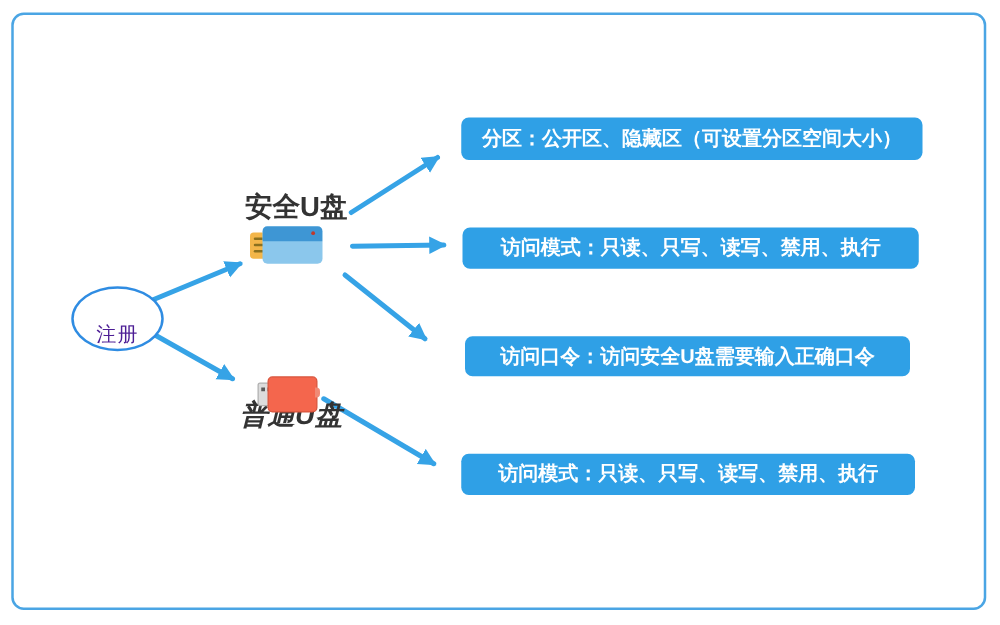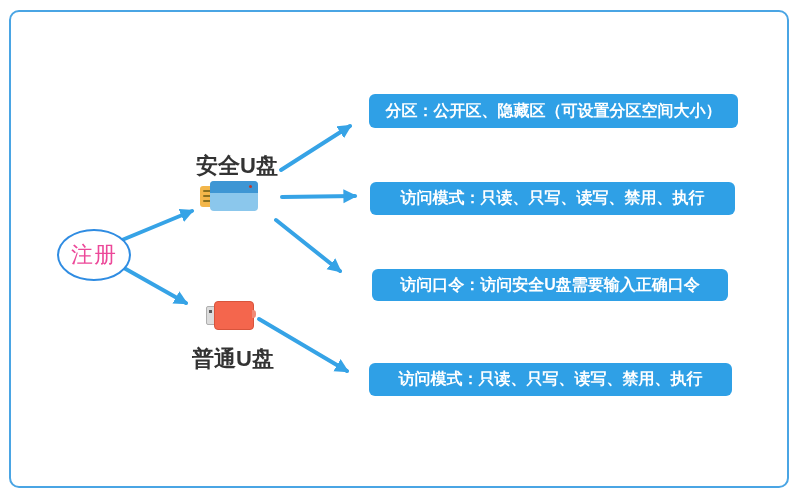--- a/index.html
+++ b/index.html
@@ -25,36 +25,36 @@
     pointer-events: none;
   }
   .root-ellipse {
     position: absolute;
     left: 57px; top: 229px;
     width: 70px; height: 48px;
     border: 2px solid #2F8CE2;
     border-radius: 50%;
     background: #ffffff;
     display: flex;
-    align-items: center;
+    align-items: flex-end;
     justify-content: center;
-    color: #ec4899;
-    font-size: 22px;
+    color: #4c1d95;
+    font-size: 16px;
     letter-spacing: 1px;
   }
   .node-label {
     position: absolute;
     width: 110px;
     text-align: center;
     color: #333333;
     font-size: 22px;
     font-weight: 600;
   }
   .label-secure { left: 182px; top: 151px; }
-  .label-normal { left: 178px; top: 344px; }
+  .label-normal { left: 178px; top: 317px; font-style: italic; }
 
   
   .usb-blue-connector {
     position: absolute;
     left: 200px; top: 186px;
     width: 15px; height: 21px;
     background: #F3B64A;
     border-radius: 3px;
   }
   .usb-blue-connector .stripe {

